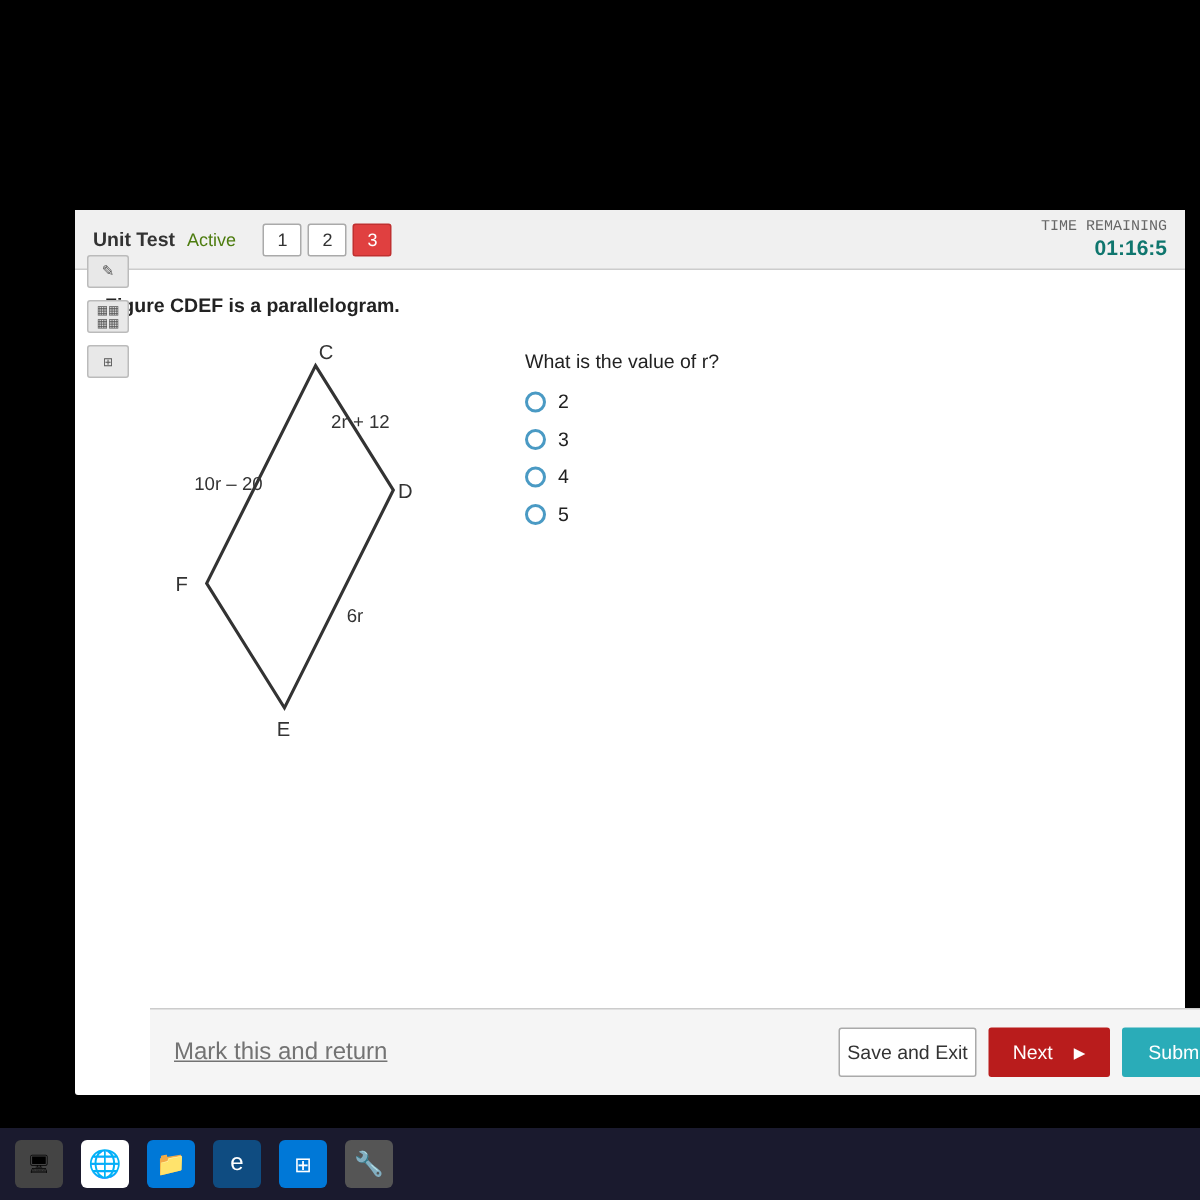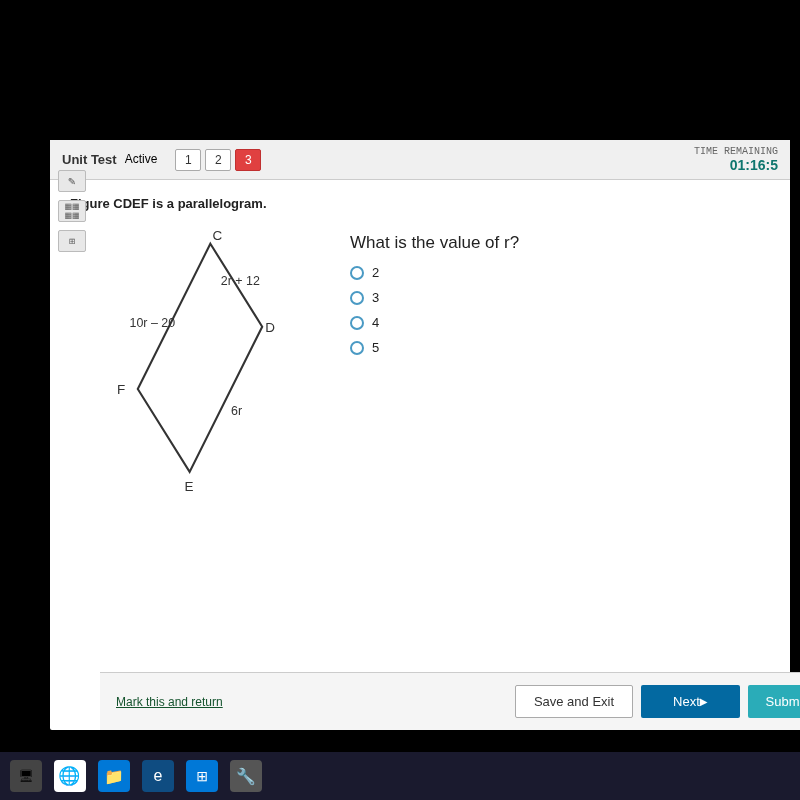--- a/index.html
+++ b/index.html
@@ -34,21 +34,21 @@
     }
 
     .unit-test-label {
       font-size: 13px;
       font-weight: bold;
       color: #333;
     }
 
     .active-label {
       font-size: 12px;
-      color: #000000;
+      color: #4d7c0f;
     }
 
     .question-tabs {
       display: flex;
       gap: 4px;
       margin-left: 8px;
     }
 
     .tab-btn {
       width: 26px;
@@ -147,21 +147,21 @@
       height: 100%;
     }
 
     
     .answer-section {
       flex: 1;
       padding-top: 10px;
     }
 
     .answer-question {
-      font-size: 17px;
+      font-size: 13px;
       color: #222;
       margin-bottom: 12px;
     }
 
     .radio-options {
       display: flex;
       flex-direction: column;
       gap: 10px;
     }
 
@@ -194,53 +194,53 @@
       width: 740px;
       height: 58px;
       background: #f5f5f5;
       border-top: 1px solid #ccc;
       display: flex;
       align-items: center;
       padding: 0 16px;
     }
 
     .mark-return-link {
-      font-size: 12px;
-      color: #14532d;
+      font-size: 16px;
+      color: #737373;
       text-decoration: underline;
       cursor: pointer;
     }
 
     .bottom-buttons {
       margin-left: auto;
       display: flex;
       gap: 8px;
     }
 
     .btn-save {
       background: #fff;
       border: 1px solid #aaa;
-      padding: 8px 18px;
+      padding: 8px 5px;
       font-size: 13px;
       color: #333;
       cursor: pointer;
       border-radius: 2px;
     }
 
     .btn-next {
-      background: #0369a1;
+      background: #b91c1c;
       border: none;
-      padding: 8px 32px;
+      padding: 8px 16px;
       font-size: 13px;
       color: #fff;
       cursor: pointer;
       border-radius: 2px;
       display: flex;
       align-items: center;
-      gap: 0;
+      gap: 14px;
     }
 
     .btn-submit {
       background: #2aacb8;
       border: none;
       padding: 8px 18px;
       font-size: 13px;
       color: #fff;
       cursor: pointer;
       border-radius: 2px;
@@ -276,21 +276,21 @@
     .taskbar-icon.explorer { background: #0078d7; }
     .taskbar-icon.edge { background: #0f4c81; }
     .taskbar-icon.windows { background: #0078d7; }
   </style>
 </head>
 <body>
 
 <div class="screen">
 
   <div class="top-bar">
-    <div style="display:flex; align-items:flex-start; gap:8px;">
+    <div style="display:flex; align-items:flex-end; gap:8px;">
       <span class="unit-test-label">Unit Test</span>
       <span class="active-label">Active</span>
     </div>
     <div class="question-tabs">
       <button class="tab-btn">1</button>
       <button class="tab-btn">2</button>
       <button class="tab-btn active">3</button>
     </div>
     <div class="time-remaining">
       <div class="time-label">TIME REMAINING</div>

